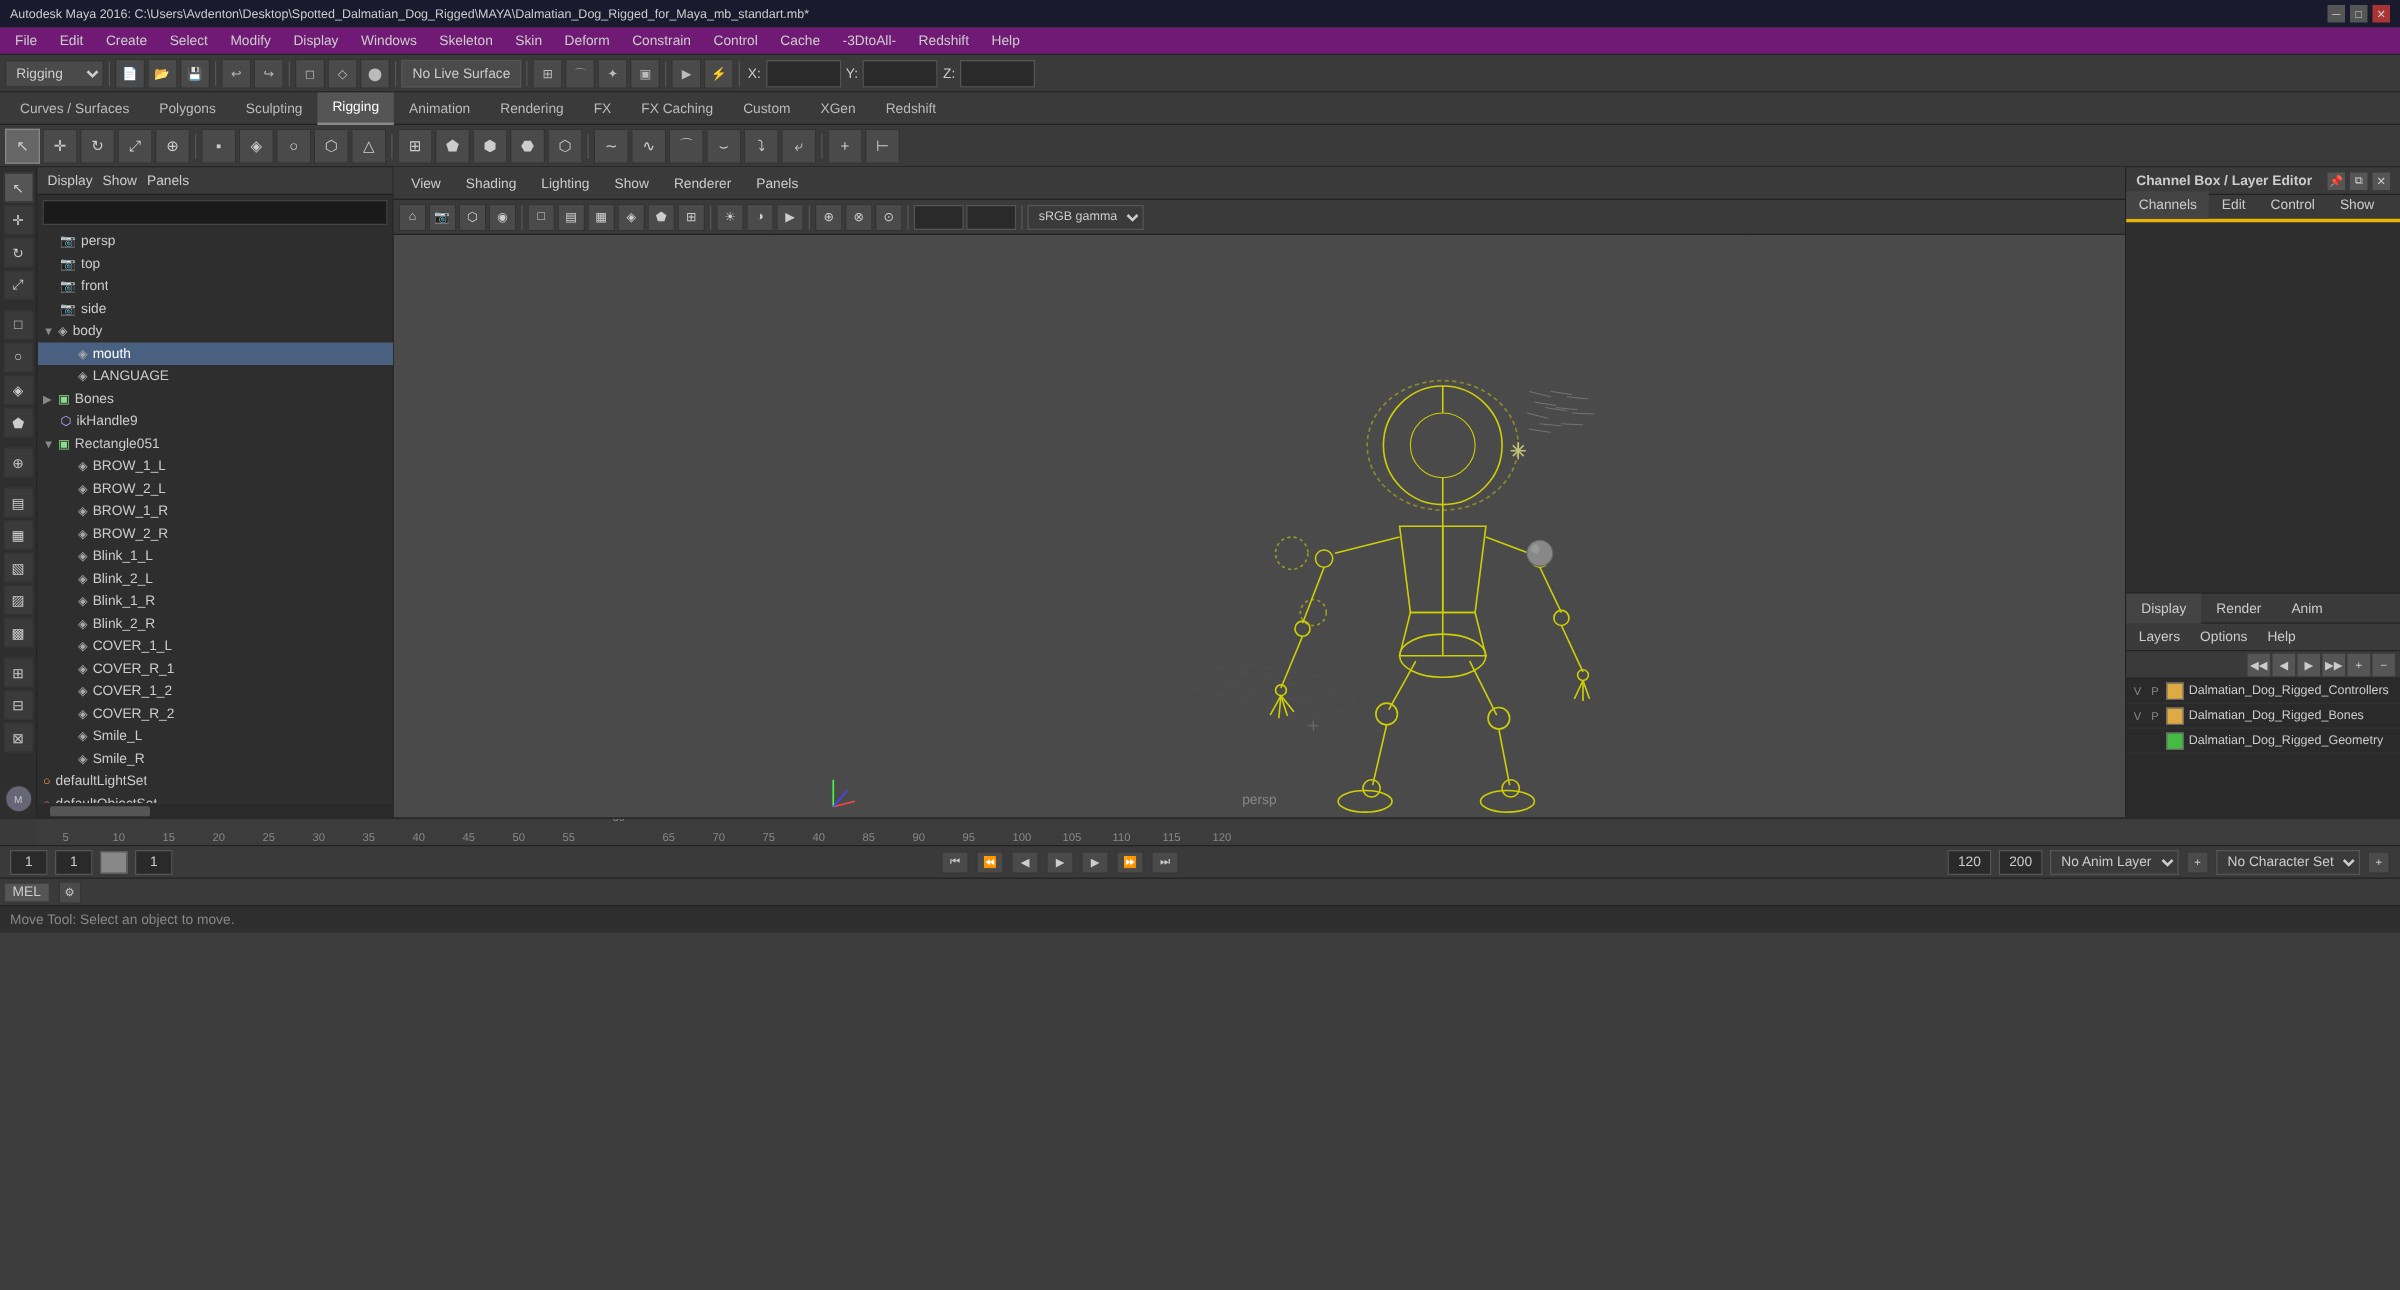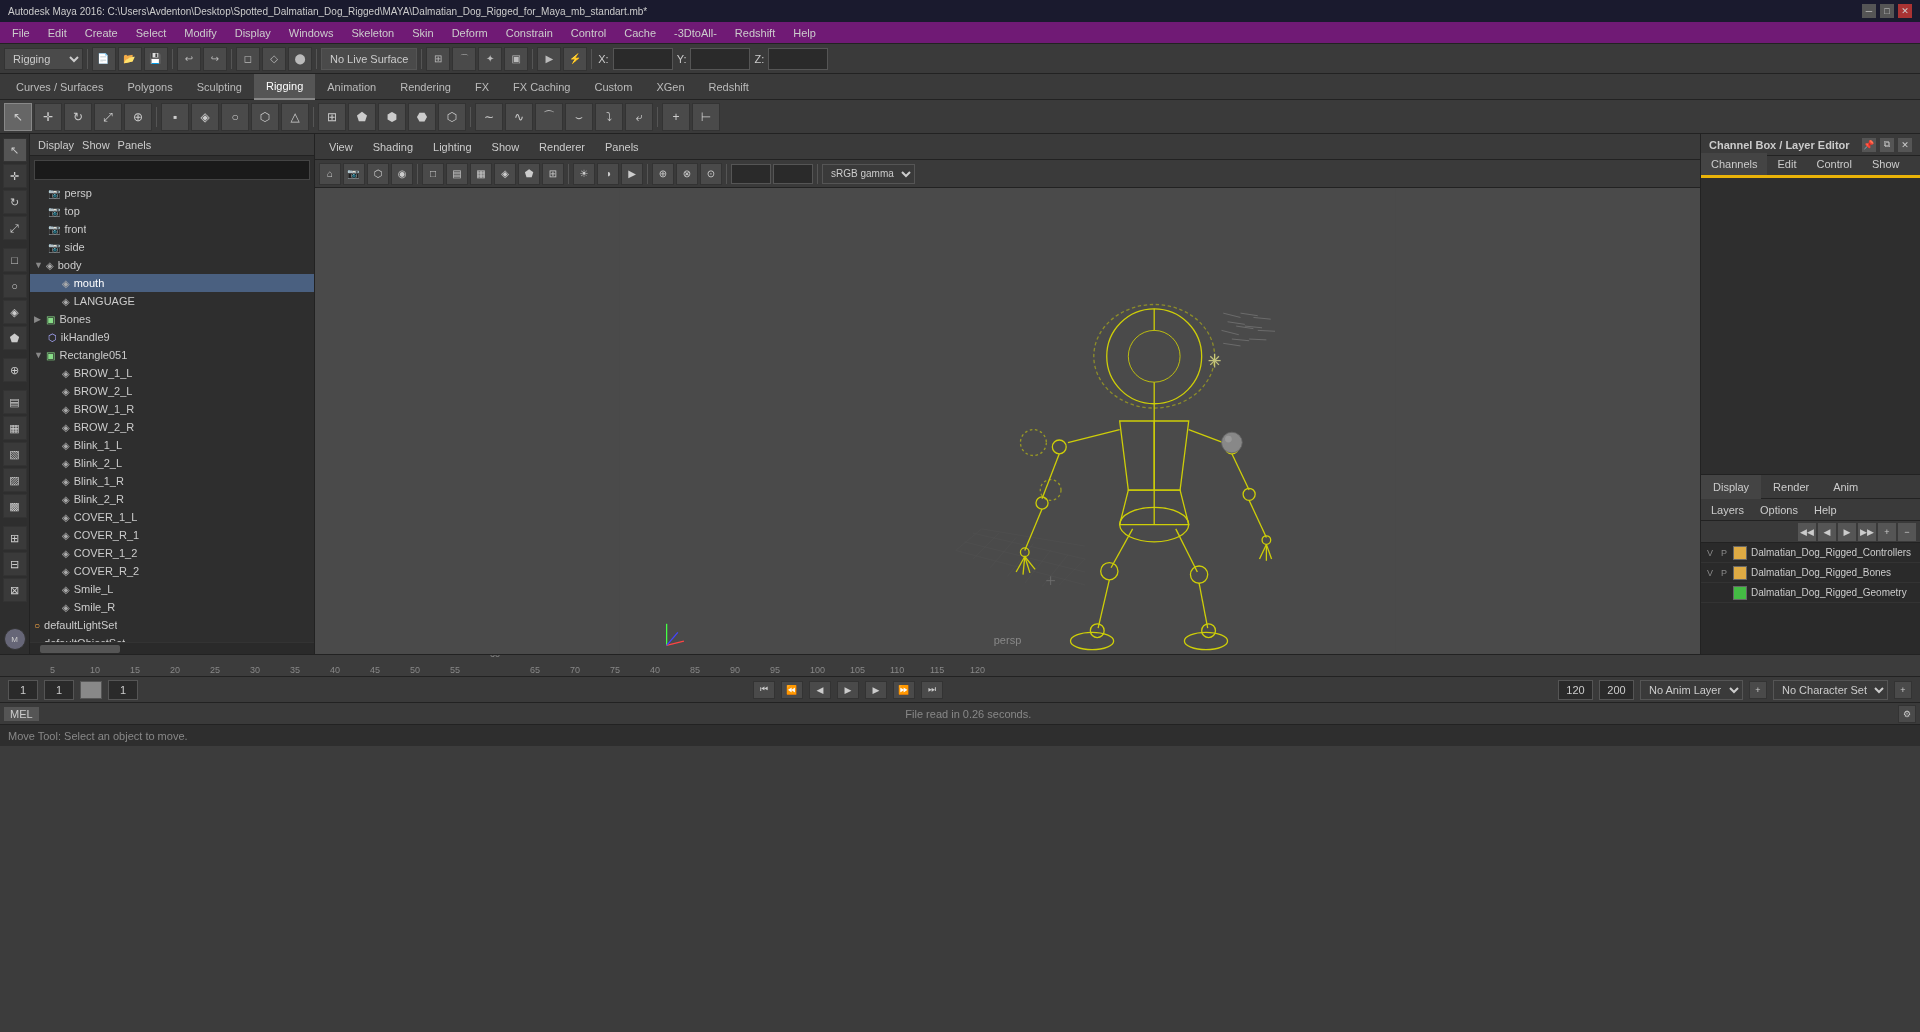--- a/index.html
+++ b/index.html
@@ -1213,19 +1213,18 @@
   </select>
   <span class="bc-btn">+</span>
   <select class="char-set-select">
     <option>No Character Set</option>
   </select>
   <span class="bc-btn">+</span>
 </div>
 
 <div id="status-bar" style="height:22px;background:#3a3a3a;display:flex;align-items:center;padding:0 4px;gap:8px;border-top:1px solid #222;">
   <div class="status-mode">MEL</div>
-  <span class="status-message">File read in 0.26 seconds.</span>
   <span class="bc-btn" style="width:18px;height:18px;font-size:9px;">⚙</span>
 </div>
 
 <div id="hint-bar" style="height:22px;background:#2e2e2e;display:flex;align-items:center;padding:0 8px;border-top:1px solid #222;">
   <span class="hint-text">Move Tool: Select an object to move.</span>
 </div>
 
 </body></html>

